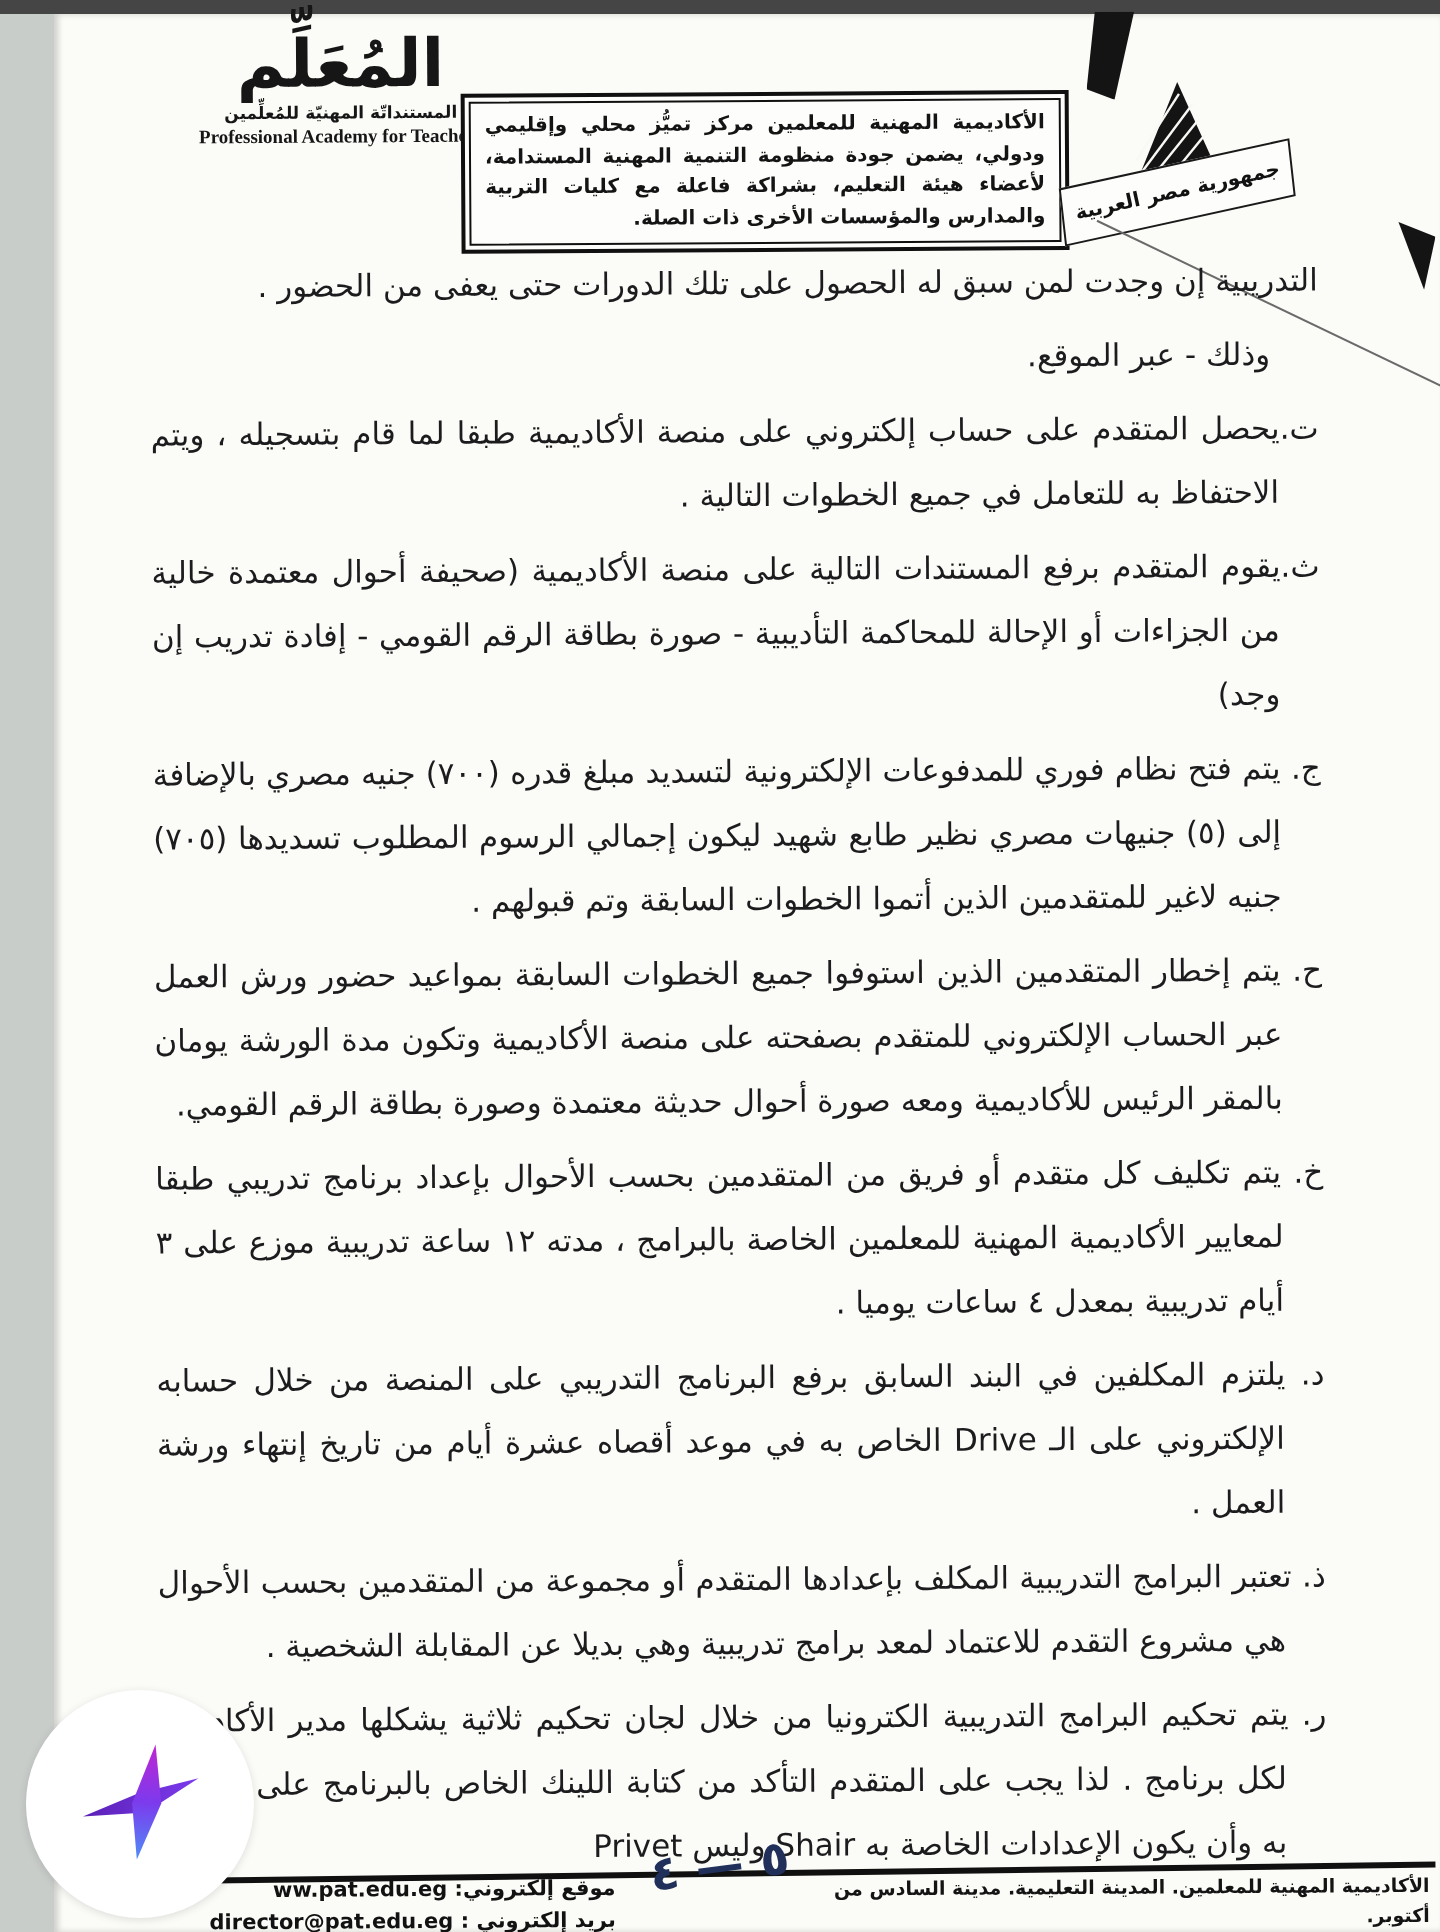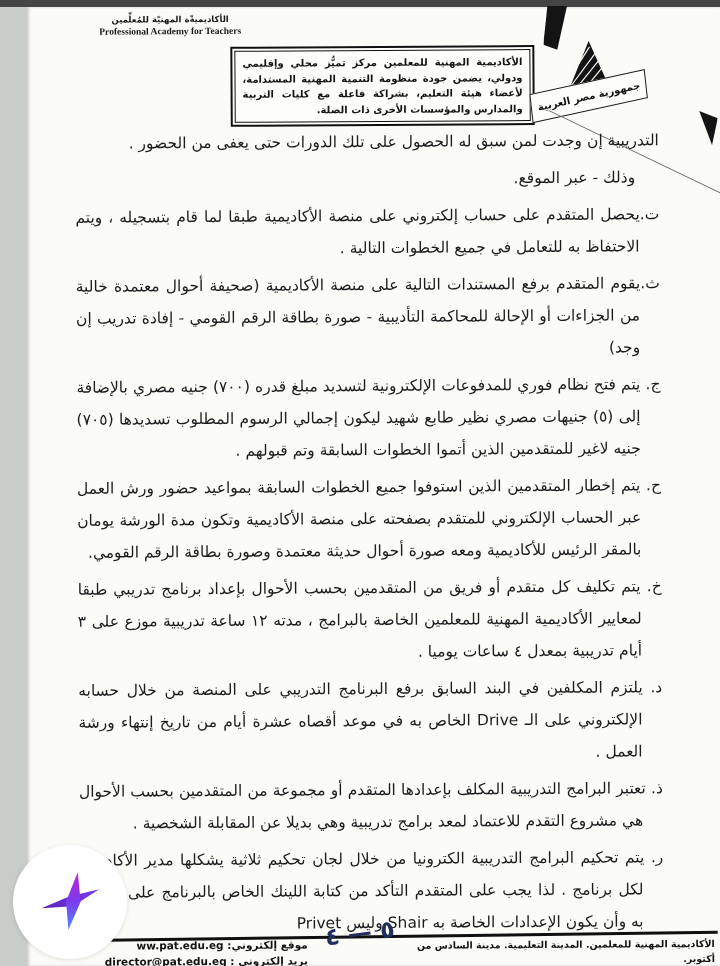--- a/index.html
+++ b/index.html
@@ -87,21 +87,22 @@
 </style>
 </head>
 <body>
 
 <div class="top-strip"></div>
 
 <div class="page">
   <div class="sheet">
 
     <div class="logo-block">
-      <div class="logo-ar">الأكاديميةّة المهنيّة للمُعلِّمين</div>
+      <div class="logo-callig">المُعَلِّم</div>
+      <div class="logo-ar">المستنداتّة المهنيّة للمُعلِّمين</div>
       <div class="logo-en">Professional Academy for Teachers</div>
     </div>
 
     <div class="mission-box">
       <div class="mission-inner">الأكاديمية المهنية للمعلمين مركز تميُّز محلي وإقليمي ودولي، يضمن جودة منظومة التنمية المهنية المستدامة، لأعضاء هيئة التعليم، بشراكة فاعلة مع كليات التربية والمدارس والمؤسسات الأخرى ذات الصلة.</div>
     </div>
 
     <div class="corner-wedge"></div>
 
     <svg class="eagle" width="54" height="56" viewBox="0 0 54 56">

